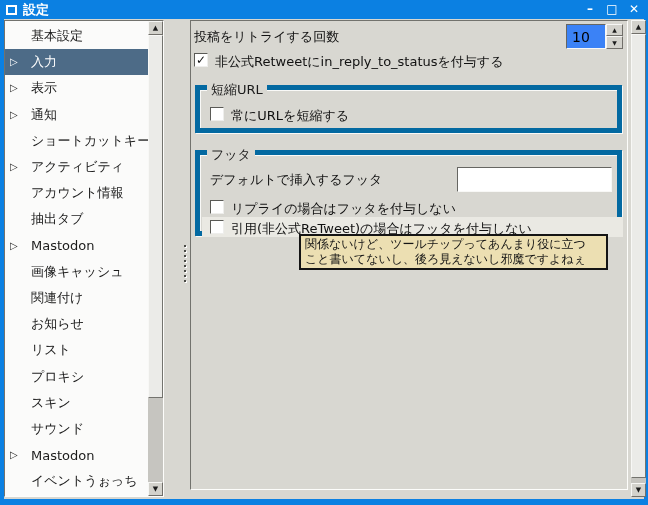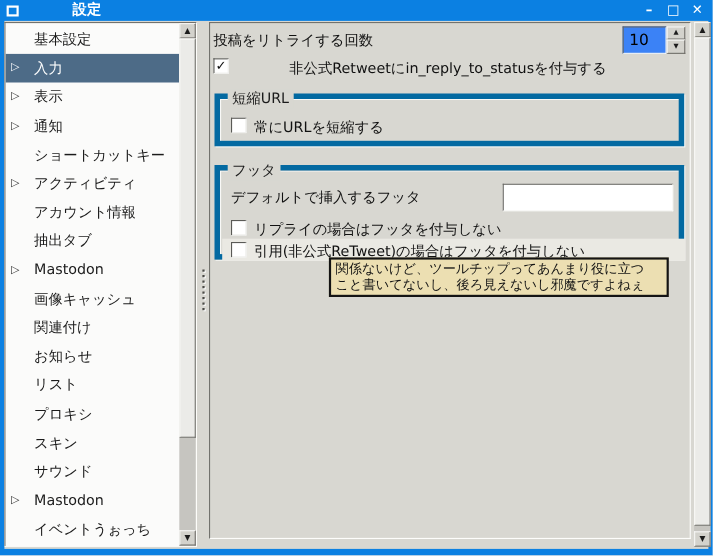--- a/index.html
+++ b/index.html
@@ -2,31 +2,31 @@
 <html><head>
 <meta charset="utf-8">
 <style>
   * { margin:0; padding:0; box-sizing:border-box; }
   html,body { width:648px; height:505px; }
   body { font-family:"DejaVu Sans","Liberation Sans",sans-serif; font-size:13px; color:#1b1b1b; }
 
   .window { position:relative; width:648px; height:505px; background:#0b80e2; overflow:hidden; }
 
   
-  .titlebar { position:absolute; left:0; top:0; width:100%; height:19px; display:flex; align-items:center;gap:43px; }
+  .titlebar { position:absolute; left:0; top:0; width:100%; height:19px; display:flex; align-items:center; }
   .win-icon { margin-left:6px; width:11px; height:10px; border:2px solid #ffffff; }
   .title { margin-left:6px; color:#ffffff; font-weight:bold; font-size:13px; line-height:1; }
   .tb-buttons { margin-left:auto; margin-right:7px; display:flex; gap:8px; }
   .tb-btn { width:14px; text-align:center; color:#ffffff; font-size:12px; font-weight:bold; line-height:17px; cursor:default; }
 
   
   .content { position:absolute; left:4px; top:19px; width:640px; height:480px; background:#d8d7d1; }
 
   
-  .sidebar-frame { position:absolute; left:0; top:1px; width:175px; height:477px; background:#fbfbfa;
+  .sidebar-frame { position:absolute; left:0; top:1px; width:160px; height:477px; background:#fbfbfa;
                    border:1px solid; border-color:#72726d #fdfdfb #fdfdfb #72726d; }
   .sidebar-list { position:absolute; left:0; top:0; right:15px; bottom:0; overflow:hidden; padding-top:2px; }
   .srow { position:relative; height:26.2px; display:flex; align-items:center; padding-left:26px; }
   .srow .exp { position:absolute; left:5px; top:50%; transform:translateY(-50%); font-size:10px; line-height:1; color:#2a2a2a; }
   .srow.selected { background:#4d6b87; }
   .srow.selected .slabel, .srow.selected .exp { color:#ffffff; }
   .slabel { font-size:13px; white-space:nowrap; }
 
   
   .scrollbar { position:absolute; width:15px; background:#c6c5c0; }
@@ -187,21 +187,21 @@
       <div class="lbl" style="left:3px; top:7px;">投稿をリトライする回数</div>
       <input class="spin-field" type="text" value="10" style="">
       <div class="spin-btns">
         <div class="spin-btn up">▲</div>
         <div class="spin-btn down">▼</div>
       </div>
 
       <div class="chk" style="left:3px; top:32px;">
         <span class="check">✓</span>
       </div>
-      <div class="lbl" style="left:24px; top:32px;margin-left:48px;">非公式Retweetにin_reply_to_statusを付与する</div>
+      <div class="lbl" style="left:24px; top:32px;">非公式Retweetにin_reply_to_statusを付与する</div>
 
       <div class="group short-url">
         <div class="legend">短縮URL</div>
         <div class="chk" style="left:10px; top:17px;"></div>
         <div class="lbl" style="left:31px; top:17px;">常にURLを短縮する</div>
       </div>
 
       <div class="group footer">
         <div class="legend">フッタ</div>
         <div class="lbl" style="left:10px; top:16px;">デフォルトで挿入するフッタ</div>

